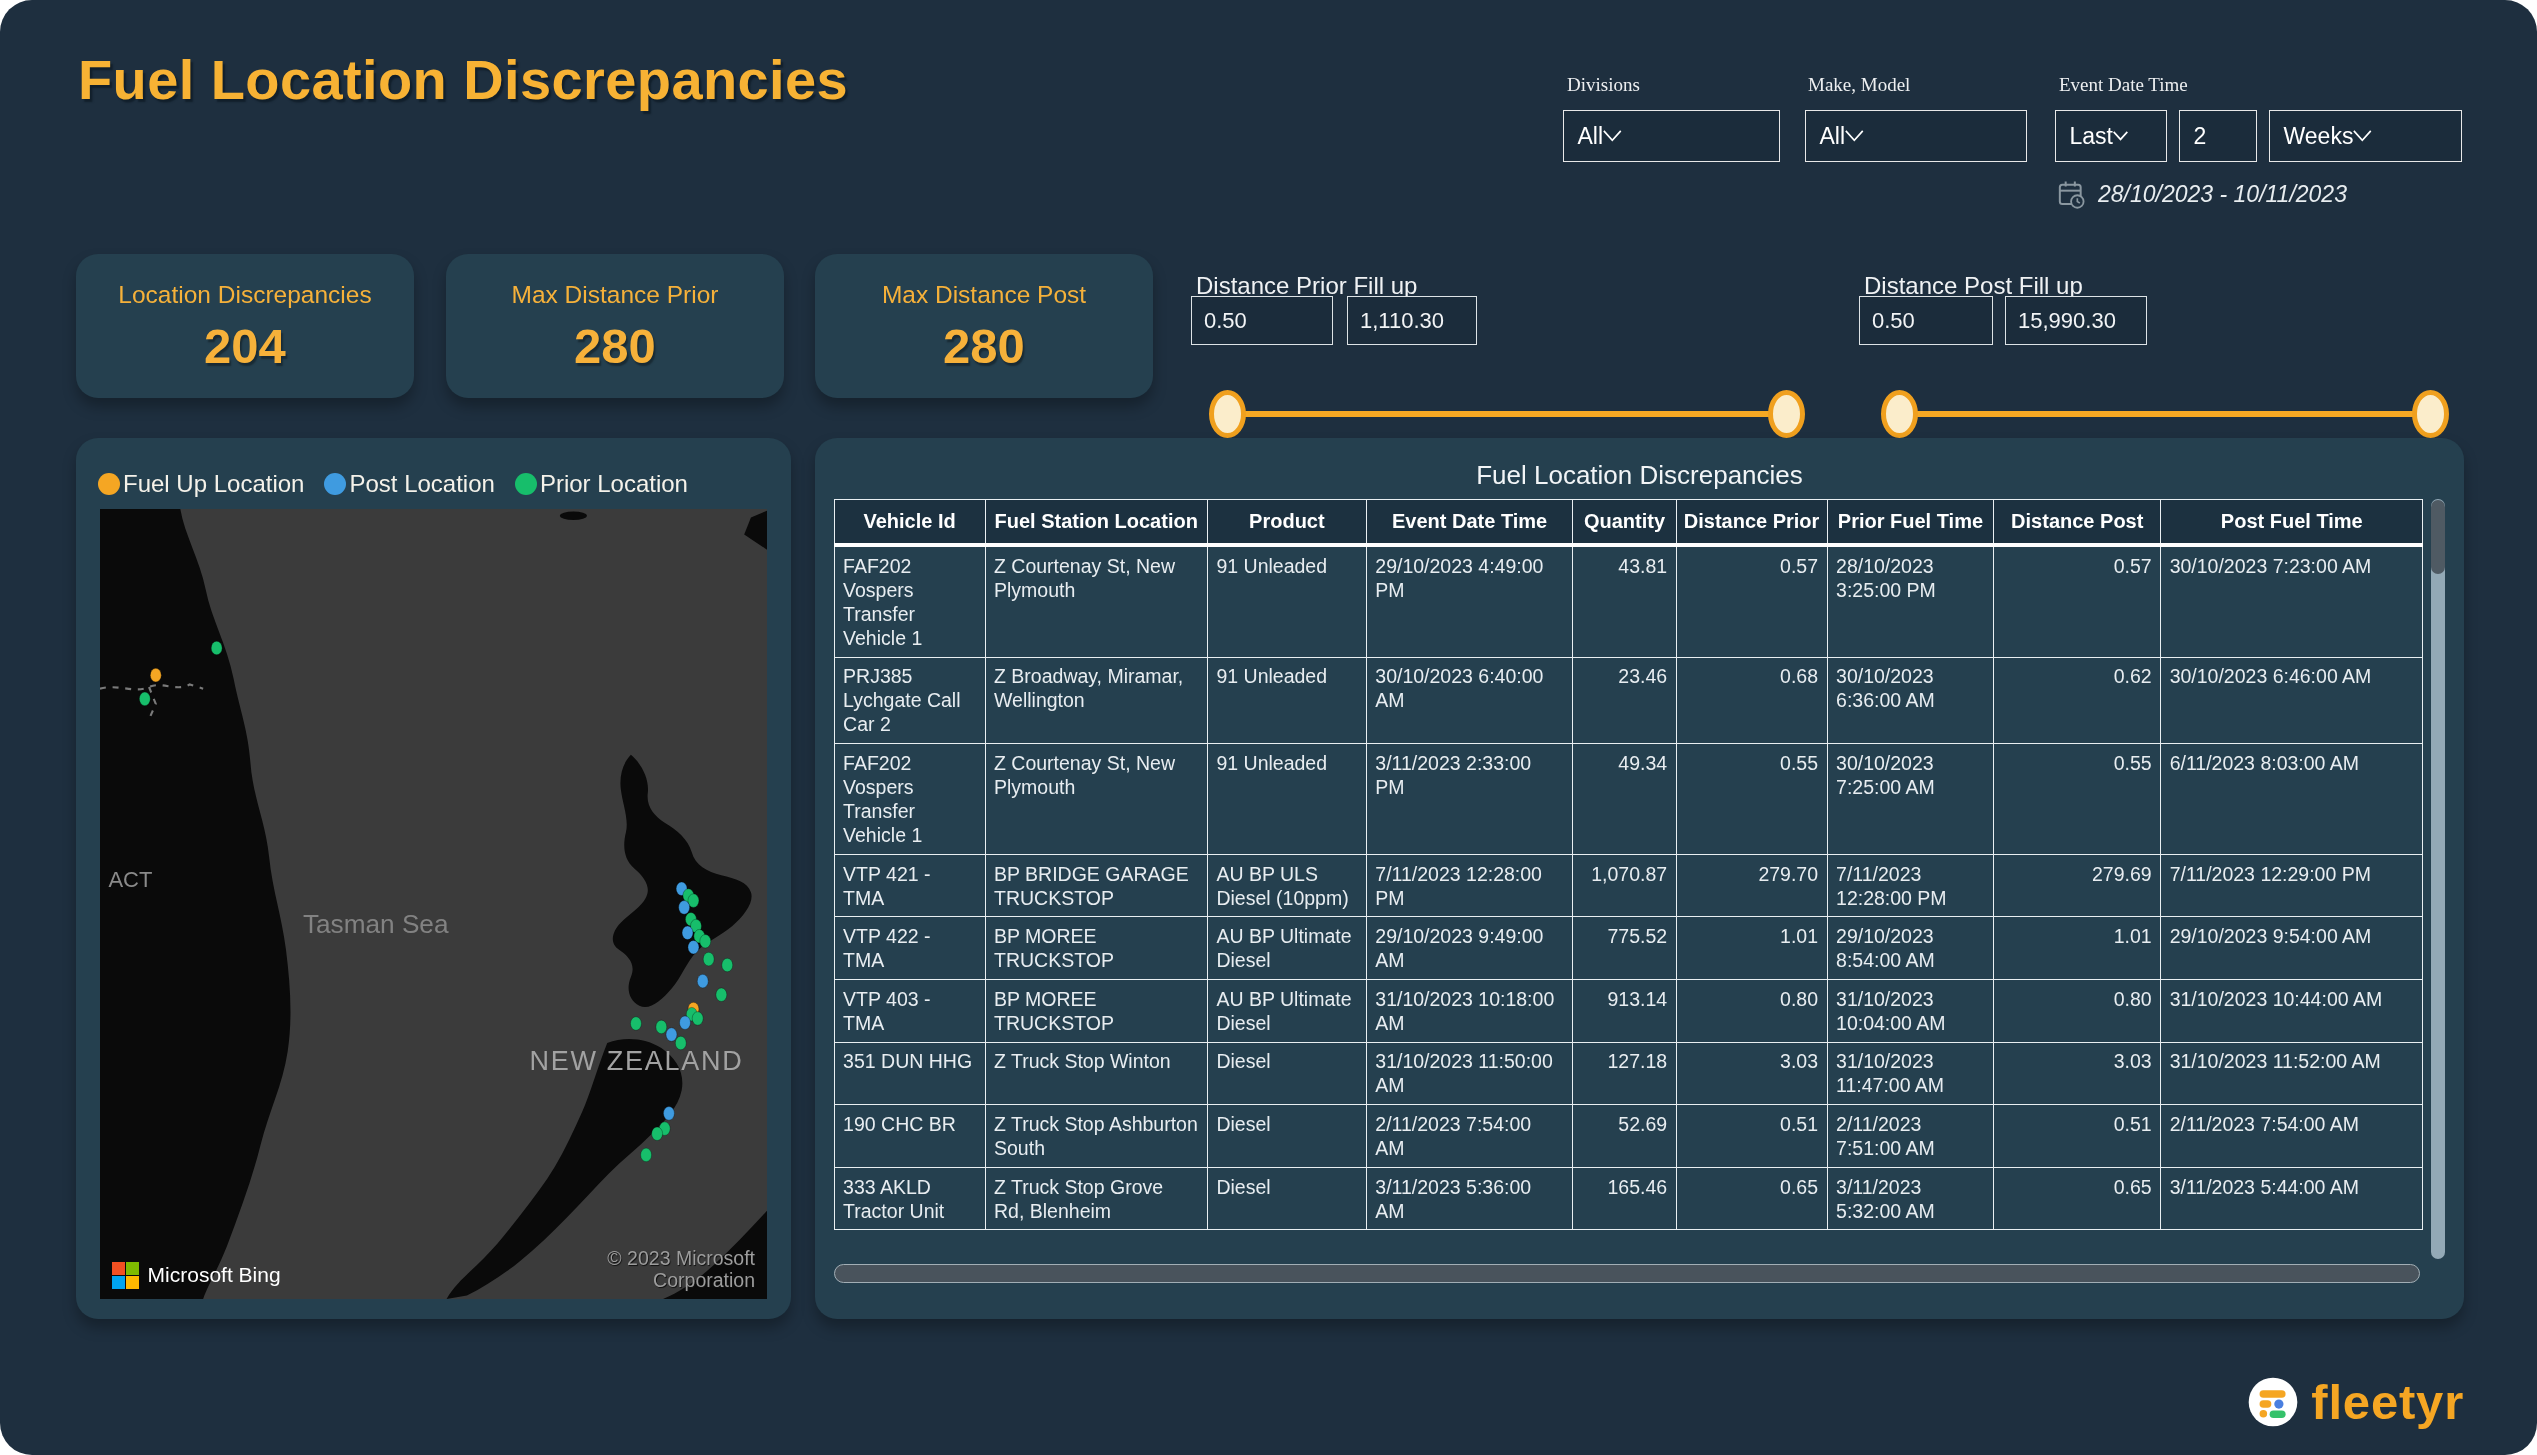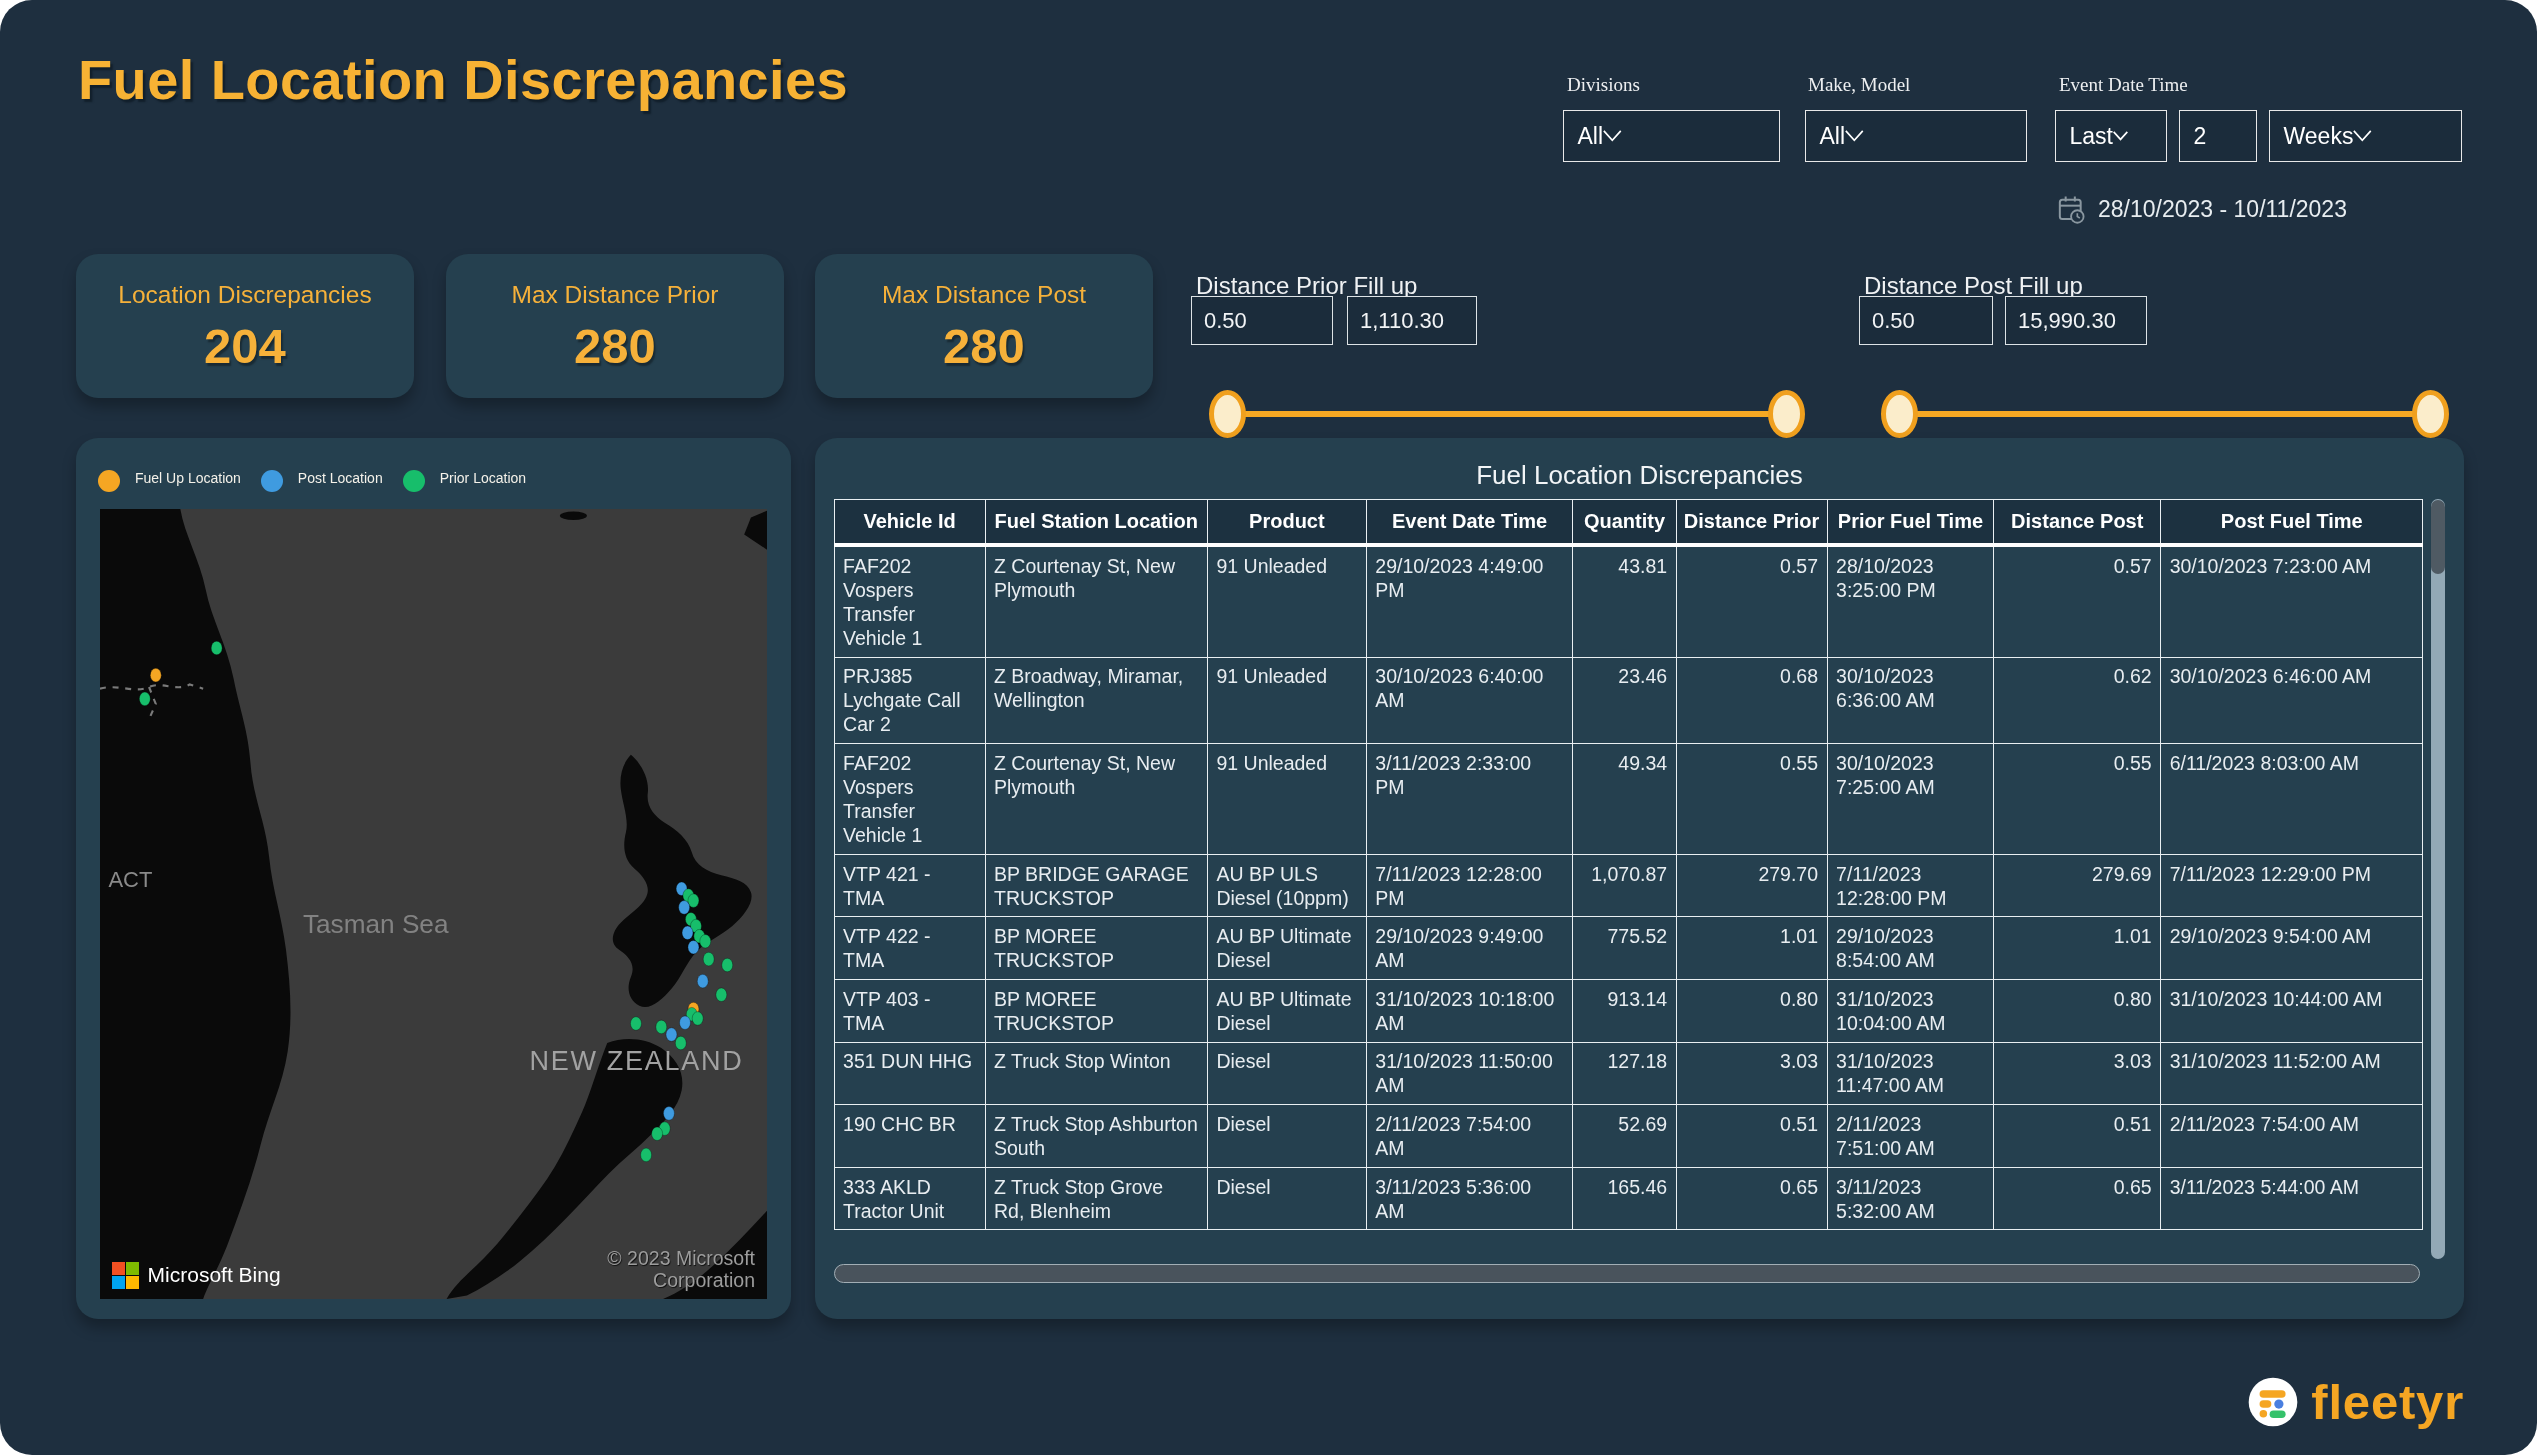--- a/index.html
+++ b/index.html
@@ -9,22 +9,22 @@
 
   
   .page-title { position:absolute; left:78px; top:47px; font-size:56px; font-weight:bold;
     color:#F7B234; text-shadow:2.5px 3.4px 1.7px rgba(8,18,28,.55); letter-spacing:0.4px; }
   .flt-label { position:absolute; font-size:19px; color:#EDEFF1;font-family:Liberation Serif, serif; }
   .dd { position:absolute; height:52px; background:#1B2C3B; border:1.7px solid #E8E8E8;
     display:flex; align-items:center; padding:0 13.5px;
     color:#fff; font-size:23px; cursor:pointer; }
   .num-box { position:absolute; height:52px; width:78px; background:#1B2C3B; border:1.7px solid #E8E8E8;
     color:#fff; font-size:23px; padding-left:13.5px; font-family:inherit; }
-  .daterange { position:absolute; left:2057px; top:194px; display:flex; align-items:center; gap:12px;
-    color:#E8EDF0; font-size:23px; }
+  .daterange { position:absolute; left:2057px; top:179px; display:flex; align-items:center; gap:12px;
+    color:#E8EDF0; font-size:23px;font-style:italic; }
 
   
   .kpi { position:absolute; top:254px; width:338px; height:144px; background:#25404F;
     border-radius:22px; text-align:center; box-shadow:0 8.5px 13.5px rgba(0,0,0,.28); }
   .kpi .lbl { margin-top:27px; font-size:24.5px; color:#F6B13A; }
   .kpi .val { margin-top:8.5px; font-size:49px; font-weight:bold; color:#F6B13A;
     text-shadow:1.7px 2.5px 1.7px rgba(0,0,0,.35); }
 
   
   .slider-label { position:absolute; top:272px; font-size:24px; color:#F0F2F4;margin-left:12px; }
@@ -36,21 +36,21 @@
   .handle.left { left:-18.6px; } .handle.right { right:-18.6px; }
 
   
   .panel { position:absolute; top:438px; height:881px; background:#25404F; border-radius:22px;
     box-shadow:0 8.5px 13.5px rgba(0,0,0,.28); }
   .map-panel { left:76px; width:715px; }
   .table-panel { left:815px; width:1649px; }
 
   
   .legend { position:absolute; left:22px; top:32px; display:flex; gap:20px; }
-  .legend-item { display:flex; gap:15px; font-size:14px; color:#F5F2EA; cursor:pointer; }
+  .legend-item { display:flex; align-items:center; gap:3px; font-size:24px; color:#F5F2EA; cursor:pointer; }
   .legend-dot { width:22px; height:22px; border-radius:50%; display:inline-block; }
   .map-canvas { position:absolute; left:24px; top:71px; width:667px; height:790px; background:#3B3B3B; }
   .map-canvas svg { display:block; width:100%; height:100%; }
   .ms-bing { position:absolute; left:12px; bottom:10px; display:flex; align-items:center; gap:8.5px; }
   .ms-grid { display:grid; grid-template-columns:12.7px 12.7px; grid-template-rows:12.7px 12.7px; gap:1.7px; }
   .ms-grid i:nth-child(1){background:#F25022;} .ms-grid i:nth-child(2){background:#7FBA00;}
   .ms-grid i:nth-child(3){background:#00A4EF;} .ms-grid i:nth-child(4){background:#FFB900;}
   .ms-text { font-size:21px; color:#fff; }
   .map-copy { position:absolute; right:12px; bottom:8.5px; width:220px; text-align:right;
     font-size:19.5px; color:#9C9C9C; line-height:22px; text-shadow:0.8px 0.8px 0.8px #111; }

